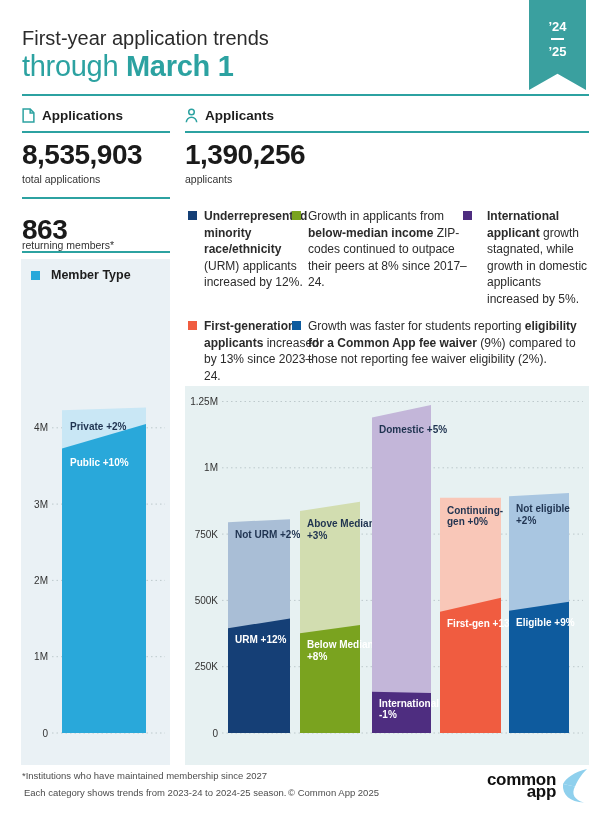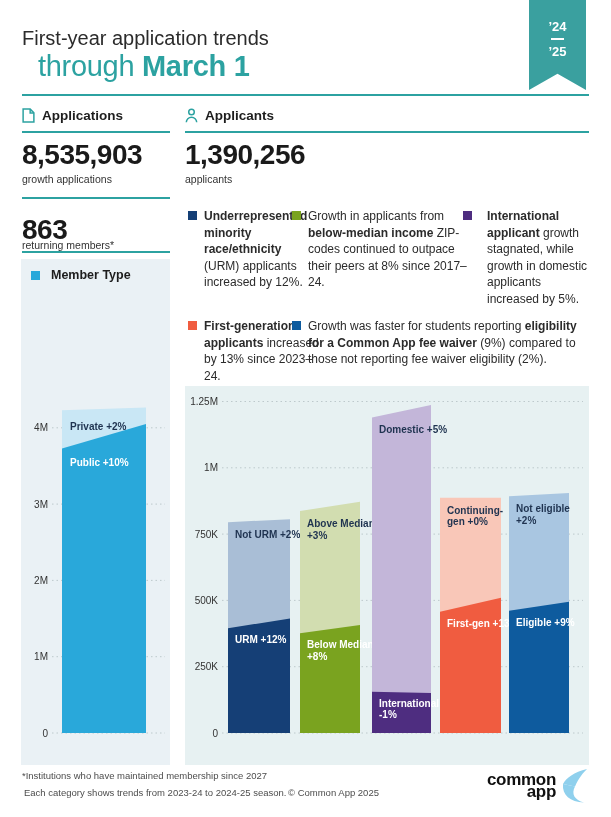--- a/index.html
+++ b/index.html
@@ -27,21 +27,21 @@
   .foot{font-size:9.5px;color:#4d4d4d;}
   .logo-txt{font-weight:700;font-size:17px;line-height:12px;color:#101010;text-align:right;letter-spacing:-0.3px;}
   svg text{font-family:"Liberation Sans","DejaVu Sans",sans-serif;}
 </style>
 </head>
 <body>
 
 <div class="page">
 
   <div class="abs kicker" style="left:22px;top:27px;">First-year application trends</div>
-  <div class="abs title" style="left:38px;top:50px;text-align:center;"><span>through </span><span class="b">March 1</span></div>
+  <div class="abs title" style="left:22px;top:50px;text-align:center;"><span>through </span><span class="b">March 1</span></div>
 
   <div class="abs ribbon" style="left: 529px; top: 0px; width: 57px; height: 90px; padding-top: 19px; box-sizing: border-box; background: rgb(58, 160, 159);">
     <div>’24</div>
     <div class="ribbon-dash"></div>
     <div>’25</div>
   </div>
 
   <div class="abs rule" style="left:22px;top:94px;width:567px;"></div>
 
   <div class="abs sec-head" style="left:22px;top:108px;">
@@ -49,21 +49,21 @@
       <svg width="13" height="15" viewBox="0 0 14 16">
           <path d="M1.2 1 h7.6 l4 4.2 v9.8 h-11.6 z" fill="none" stroke="#2ca2a1" stroke-width="1.6"></path>
           <path d="M8.8 1 v4.2 h4" fill="none" stroke="#2ca2a1" stroke-width="1.6"></path>
         </svg>
     </span>
     <span>Applications</span>
   </div>
   <div class="abs thinrule" style="left:22px;top:131px;width:148px;"></div>
 
   <div class="abs bignum" style="left:22px;top:139px;">8,535,903</div>
-  <div class="abs smalllab" style="left:22px;top:173px;">growth applications</div>
+  <div class="abs smalllab" style="left:22px;top:173px;">total applications</div>
   <div class="abs thinrule" style="left:22px;top:197px;width:148px;"></div>
 
   <div class="abs bignum" style="left:22px;top:205px;margin-top:9px;">863</div>
   <div class="abs smalllab" style="left:22px;top:239px;">returning members*</div>
   <div class="abs thinrule" style="left:22px;top:251px;width:148px;"></div>
 
   <div class="abs panel" style="left:21px;top:259px;width:149px;height:506px;">
     <div style="position:absolute;left:10px;top:9px;display:flex;gap:11px;">
       <span class="legend-sq" style="background:#29a8da;"></span>
       <div style="width:114px;">

